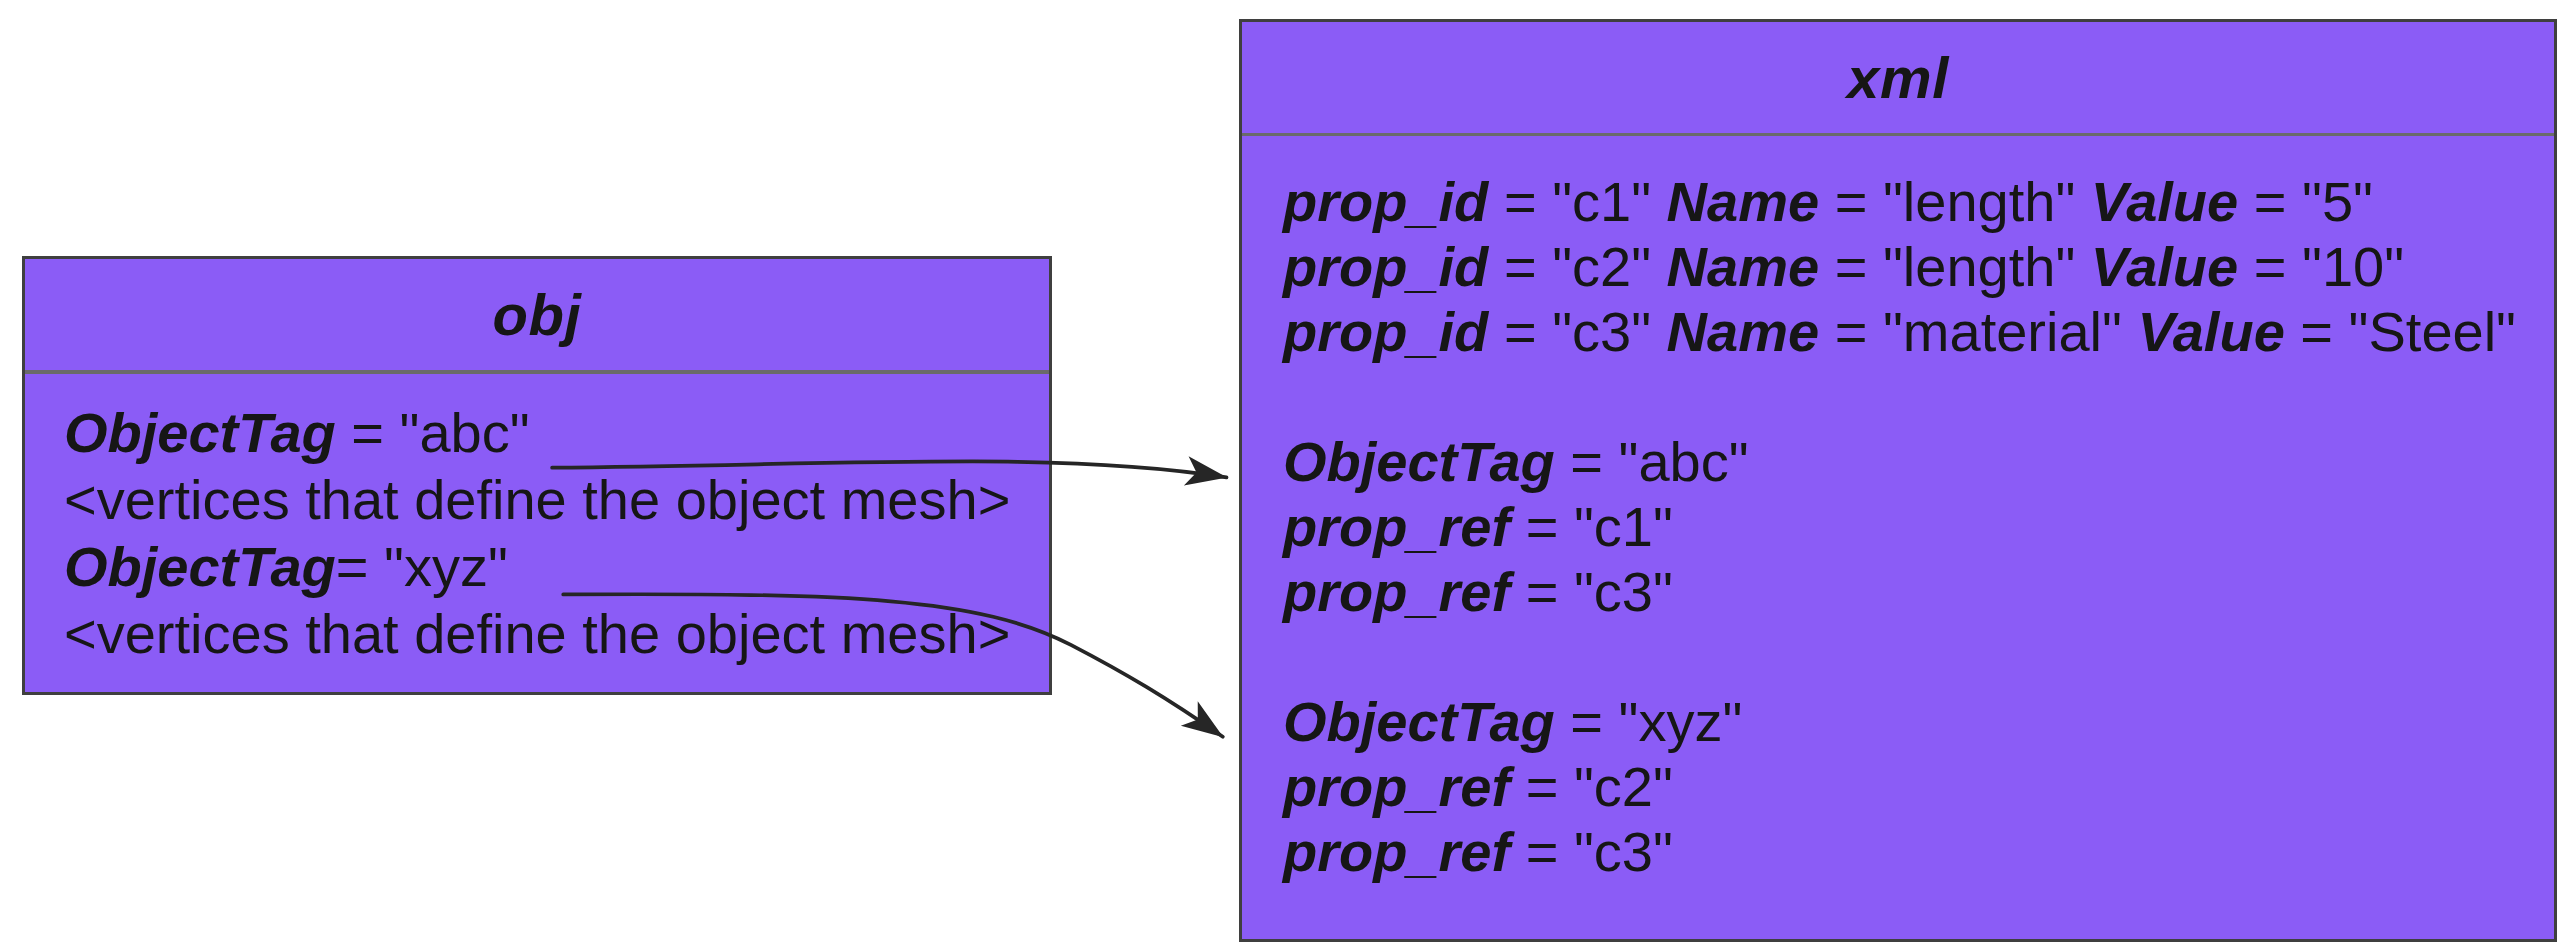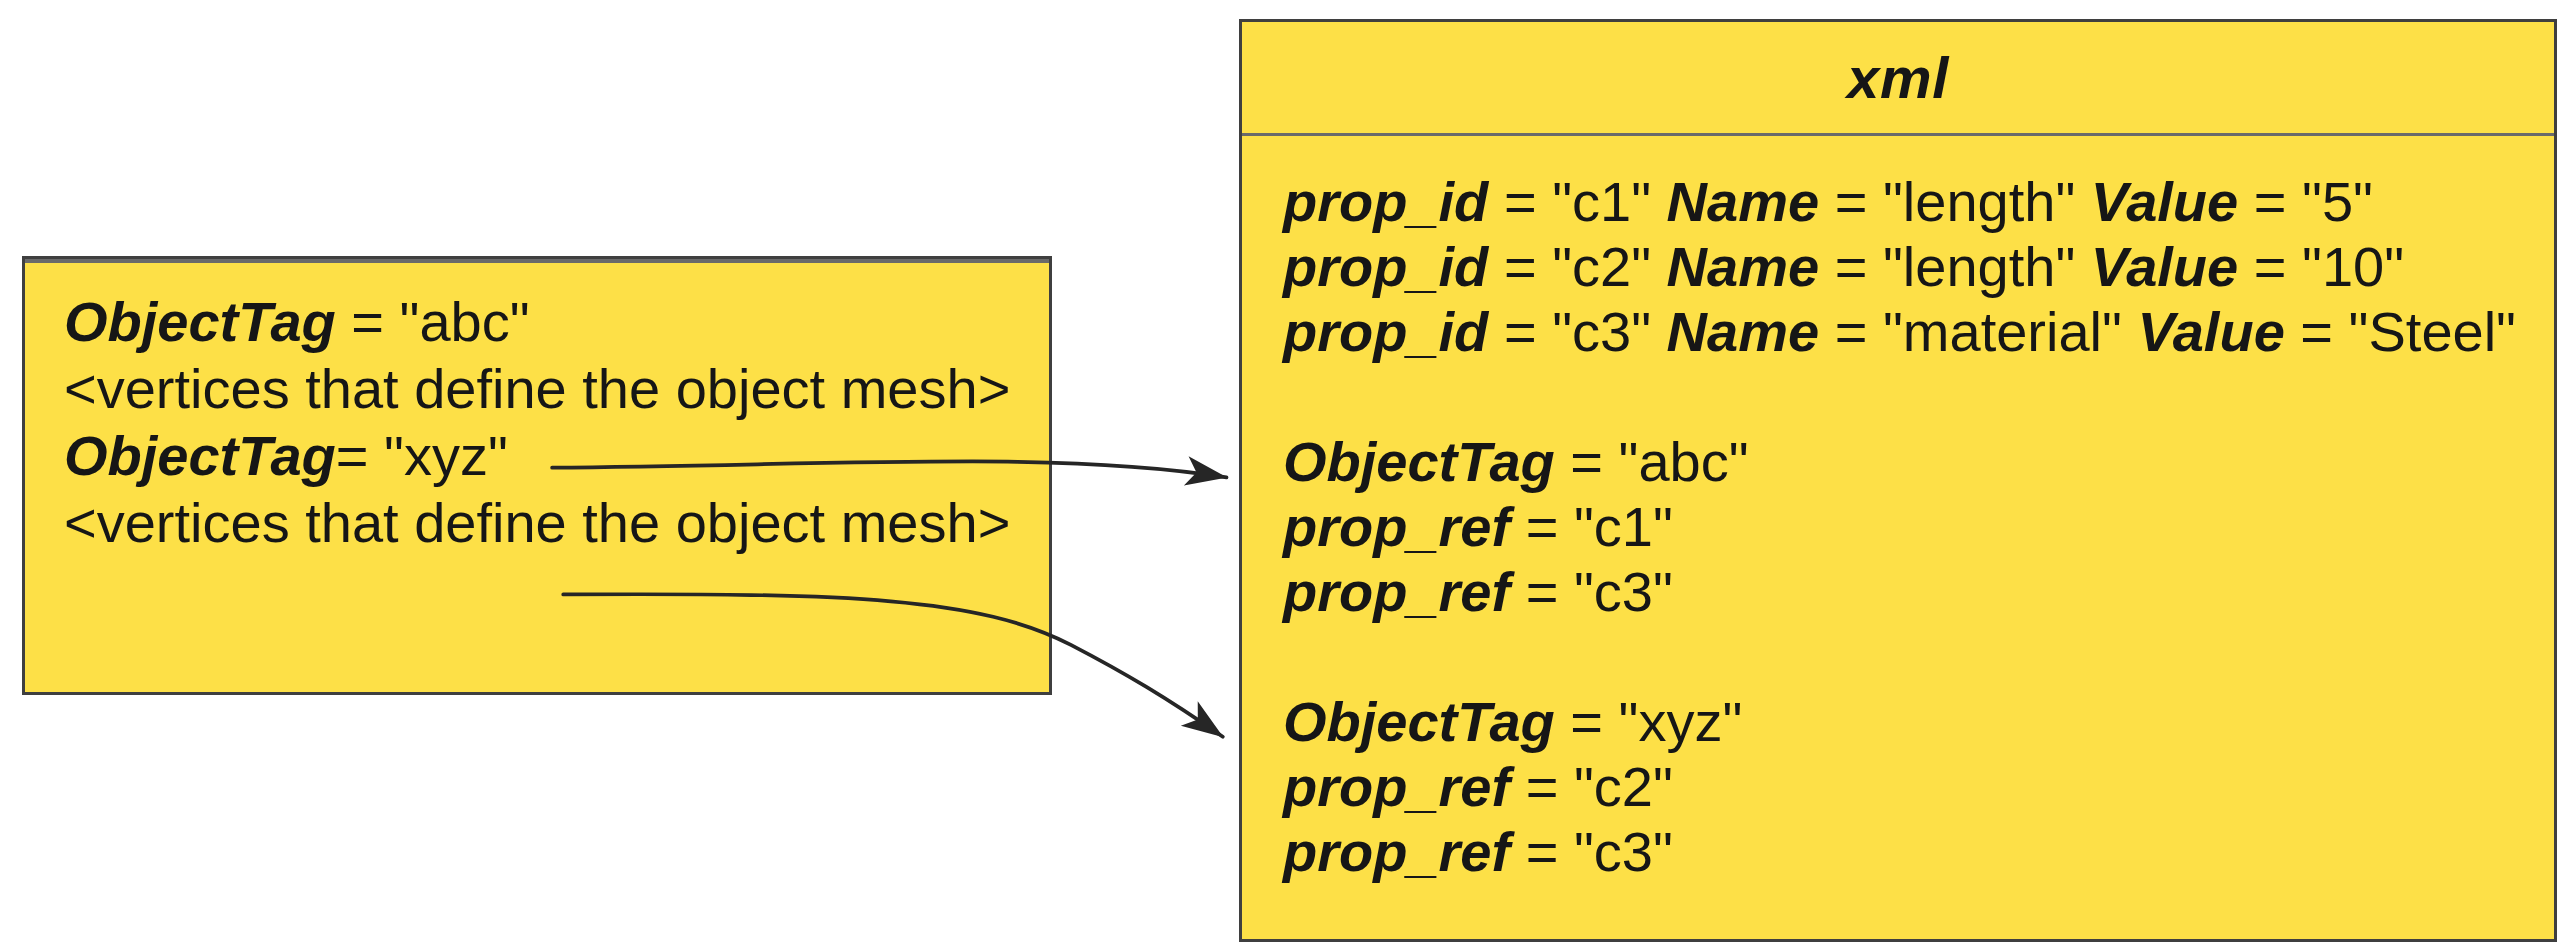--- a/index.html
+++ b/index.html
@@ -13,21 +13,21 @@
     height: 951px;
     background: #ffffff;
     font-family: "Liberation Sans", "DejaVu Sans", sans-serif;
     color: #161616;
     overflow: hidden;
   }
   .box {
     position: absolute;
     box-sizing: border-box;
     border: 3.7px solid #3f3f3f;
-    background: #fde047;
+    background: #8b5cf6;
   }
   #obj-box {
     left: 22px;
     top: 256px;
     width: 1030px;
     height: 439px;
   }
   #xml-box {
     left: 1239px;
     top: 18.5px;
@@ -73,20 +73,21 @@
     height: 951px;
     pointer-events: none;
   }
 </style>
 </head>
 <body>
 
 <div id="canvas">
 
   <div class="box" id="obj-box">
+    <div class="box-title">obj</div>
     <div class="separator"></div>
     <div class="box-content" id="obj-content">
         <div class="line"><span class="b">ObjectTag</span><span class="r"> = "abc"</span></div>
         <div class="line"><span class="r">&lt;vertices that define the object mesh&gt;</span></div>
         <div class="line"><span class="b">ObjectTag</span><span class="r">= "xyz"</span></div>
         <div class="line"><span class="r">&lt;vertices that define the object mesh&gt;</span></div>
       </div>
   </div>
 
   <div class="box" id="xml-box">

